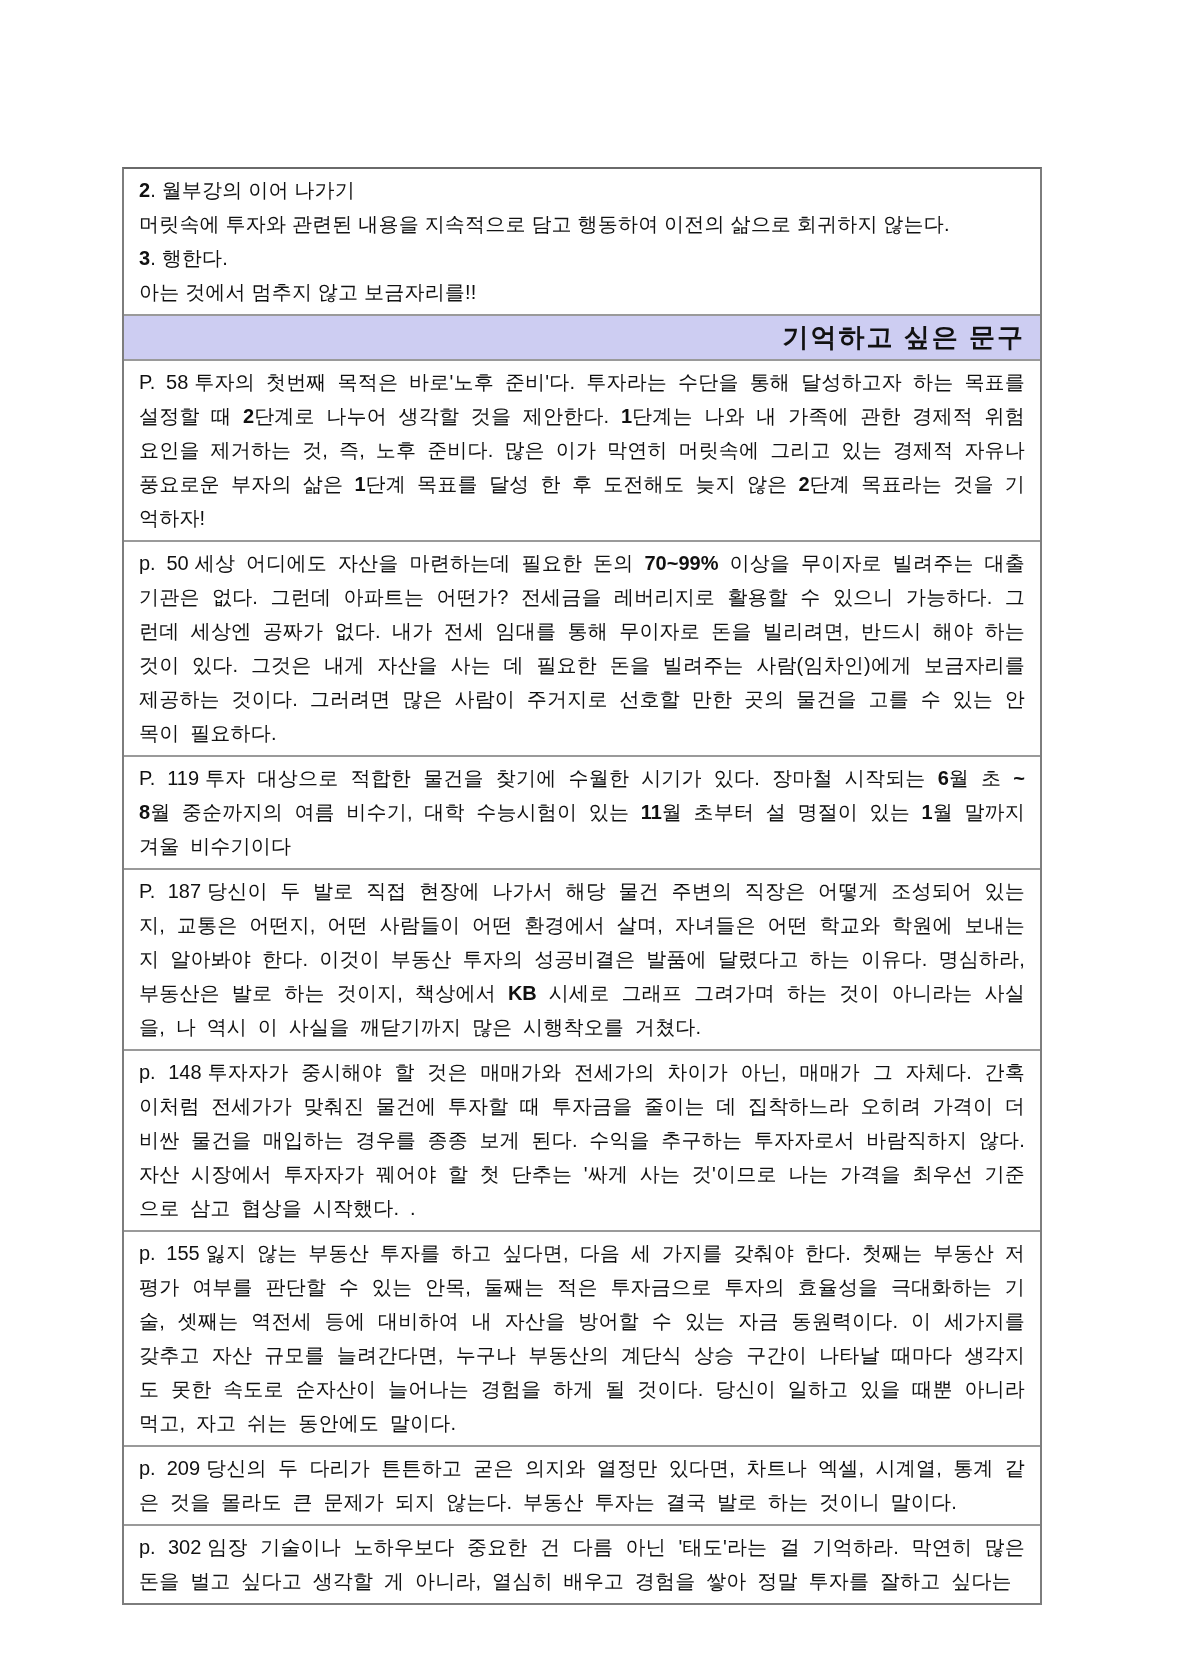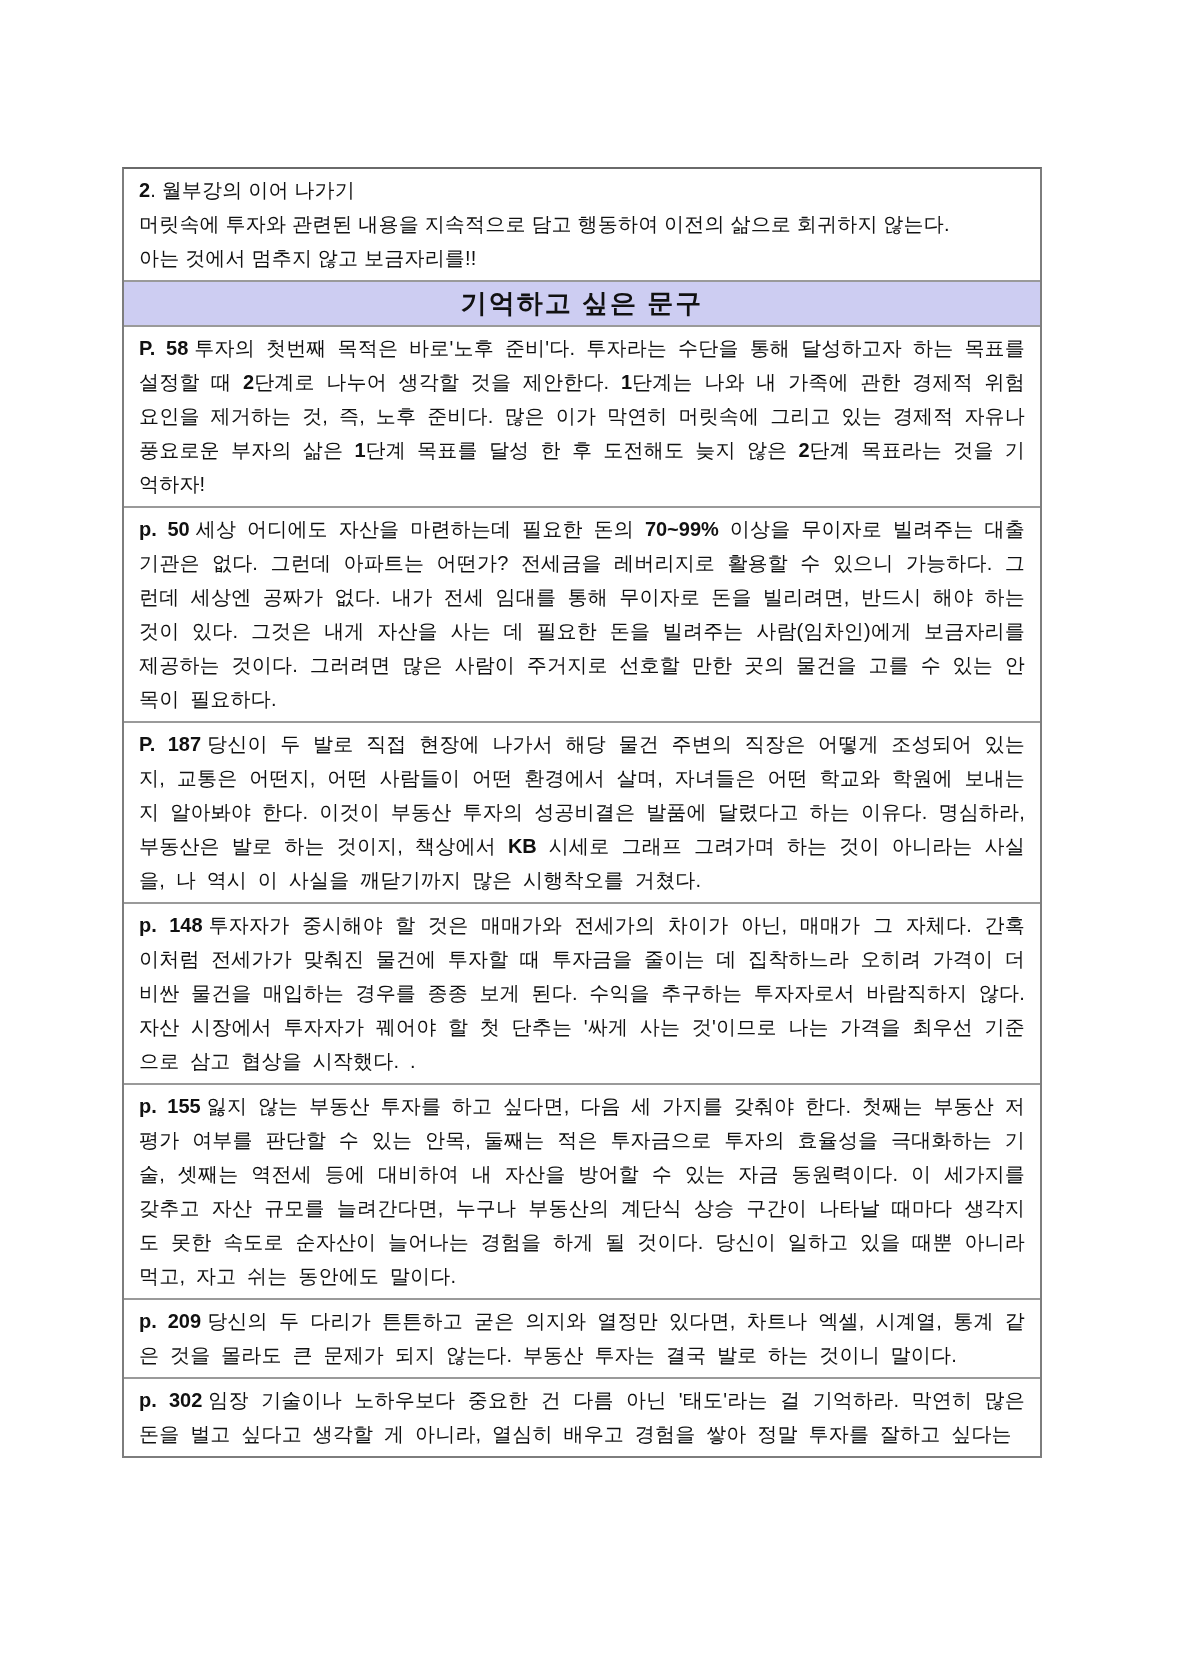--- a/index.html
+++ b/index.html
@@ -34,65 +34,69 @@
   }
   .row + .row {
     border-top: 2px solid #9a9a9a;
   }
   .intro-row .intro-line {
     text-align: left;
     word-break: break-all;
   }
   .header-row {
     background: #cdcdf2;
-    text-align: center;
+    text-align: right;
     font-weight: bold;
     font-size: 26px;
     line-height: 36px;
     padding-top: 3px;
     padding-bottom: 4px;
     letter-spacing: 2px;
   }
   .quote-row {
     text-align: justify;
     word-break: break-all;
     word-spacing: 5px;
   }
   .page-ref {
-    font-weight: bold;
+    font-weight: normal;
     margin-right: 6px;
     letter-spacing: 0px;
   }
   .quote-text b, .intro-line b {
     font-weight: bold;
     letter-spacing: 0px;
   }
 </style>
 </head>
 <body>
 
 <div class="page">
   <div class="doc-table">
 
     <div class="row intro-row">
       <div class="intro-line"><b>2</b>. 월부강의 이어 나가기</div>
       <div class="intro-line">머릿속에 투자와 관련된 내용을 지속적으로 담고 행동하여 이전의 삶으로 회귀하지 않는다.</div>
+      <div class="intro-line"><b>3</b>. 행한다.</div>
       <div class="intro-line">아는 것에서 멈추지 않고 보금자리를!!</div>
     </div>
 
     <div class="row header-row">기억하고 싶은 문구</div>
 
     <div class="row quote-row">
       <span class="page-ref">P. 58</span><span class="quote-text">투자의 첫번째 목적은 바로'노후 준비'다. 투자라는 수단을 통해 달성하고자 하는 목표를 설정할 때 <b>2</b>단계로 나누어 생각할 것을 제안한다. <b>1</b>단계는 나와 내 가족에 관한 경제적 위험 요인을 제거하는 것, 즉, 노후 준비다. 많은 이가 막연히 머릿속에 그리고 있는 경제적 자유나 풍요로운 부자의 삶은 <b>1</b>단계 목표를 달성 한 후 도전해도 늦지 않은 <b>2</b>단계 목표라는 것을 기억하자!</span>
     </div>
 
     <div class="row quote-row">
       <span class="page-ref">p. 50</span><span class="quote-text">세상 어디에도 자산을 마련하는데 필요한 돈의 <b>70~99%</b> 이상을 무이자로 빌려주는 대출 기관은 없다. 그런데 아파트는 어떤가? 전세금을 레버리지로 활용할 수 있으니 가능하다. 그런데 세상엔 공짜가 없다. 내가 전세 임대를 통해 무이자로 돈을 빌리려면, 반드시 해야 하는 것이 있다. 그것은 내게 자산을 사는 데 필요한 돈을 빌려주는 사람(임차인)에게 보금자리를 제공하는 것이다. 그러려면 많은 사람이 주거지로 선호할 만한 곳의 물건을 고를 수 있는 안목이 필요하다.</span>
     </div>
 
+    <div class="row quote-row">
+      <span class="page-ref">P. 119</span><span class="quote-text">투자 대상으로 적합한 물건을 찾기에 수월한 시기가 있다. 장마철 시작되는 <b>6</b>월 초 <b>~</b> <b>8</b>월 중순까지의 여름 비수기, 대학 수능시험이 있는 <b>11</b>월 초부터 설 명절이 있는 <b>1</b>월 말까지 겨울 비수기이다</span>
+    </div>
 
     <div class="row quote-row">
       <span class="page-ref">P. 187</span><span class="quote-text">당신이 두 발로 직접 현장에 나가서 해당 물건 주변의 직장은 어떻게 조성되어 있는지, 교통은 어떤지, 어떤 사람들이 어떤 환경에서 살며, 자녀들은 어떤 학교와 학원에 보내는지 알아봐야 한다. 이것이 부동산 투자의 성공비결은 발품에 달렸다고 하는 이유다. 명심하라, 부동산은 발로 하는 것이지, 책상에서 <b>KB</b> 시세로 그래프 그려가며 하는 것이 아니라는 사실을, 나 역시 이 사실을 깨닫기까지 많은 시행착오를 거쳤다.</span>
     </div>
 
     <div class="row quote-row">
       <span class="page-ref">p. 148</span><span class="quote-text">투자자가 중시해야 할 것은 매매가와 전세가의 차이가 아닌, 매매가 그 자체다. 간혹 이처럼 전세가가 맞춰진 물건에 투자할 때 투자금을 줄이는 데 집착하느라 오히려 가격이 더 비싼 물건을 매입하는 경우를 종종 보게 된다. 수익을 추구하는 투자자로서 바람직하지 않다. 자산 시장에서 투자자가 꿰어야 할 첫 단추는 '싸게 사는 것'이므로 나는 가격을 최우선 기준으로 삼고 협상을 시작했다. .</span>
     </div>
 
     <div class="row quote-row">

